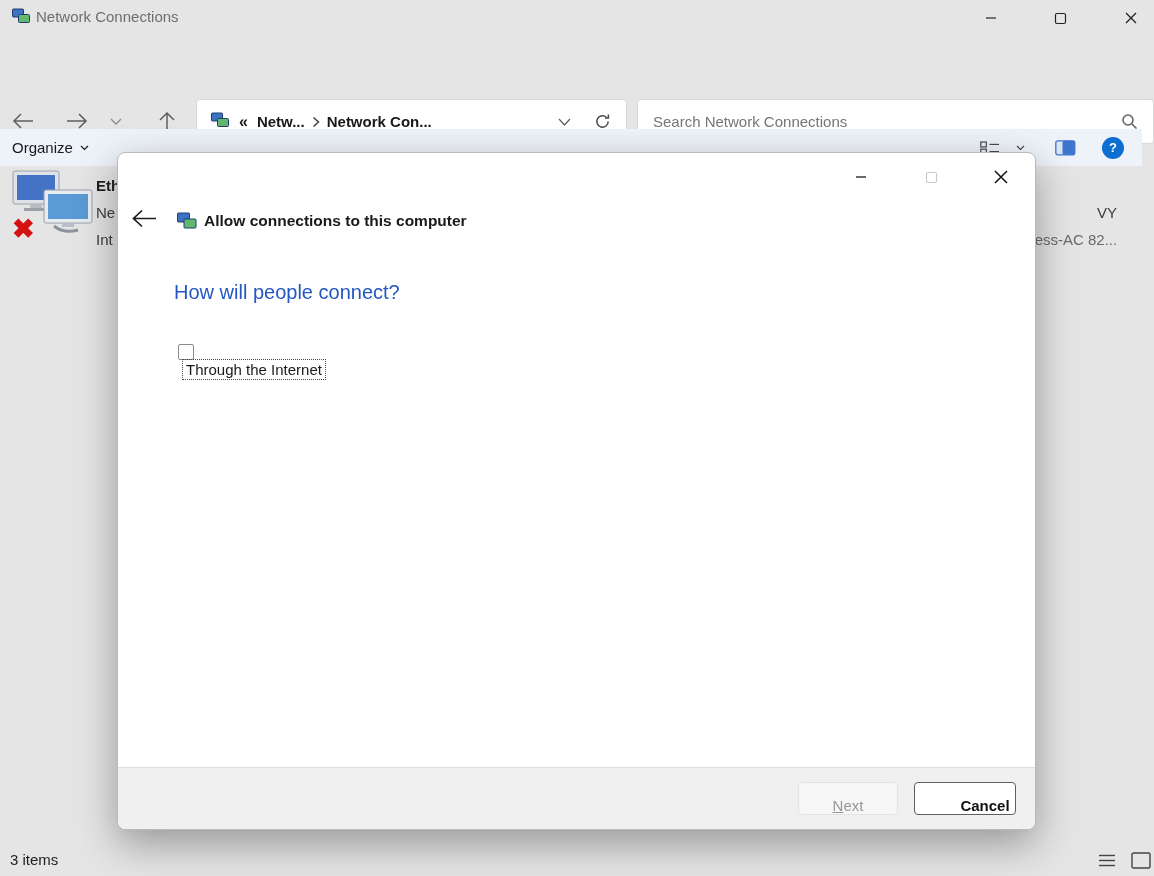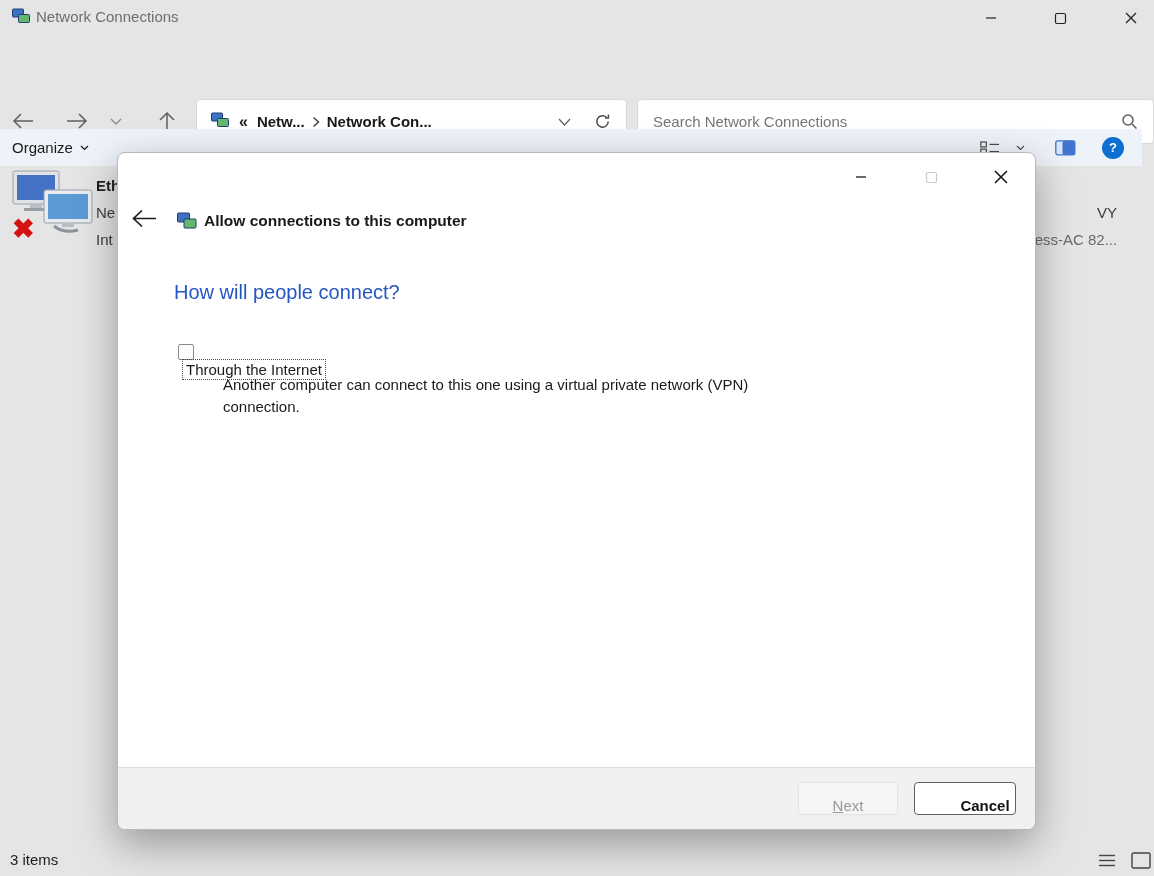--- a/index.html
+++ b/index.html
@@ -300,21 +300,20 @@
       <span class="dlg-title">Allow connections to this computer</span>
     </div>
 
     <div class="dlg-heading">How will people connect?</div>
 
     <div class="chk-row">
       <span class="chk-box"></span>
       <span class="chk-label">Through the Internet</span>
     </div>
 
-    <div class="dlg-desc">Another computer can connect to this one using a virtual private network (VPN) connection.</div>
 
     <div class="dlg-footer">
       <div class="btn btn-next">
         <span><u>N</u><span>ext</span></span>
       </div>
       <div class="btn btn-cancel">Cancel</div>
     </div>
   </div>
 
 </div>

